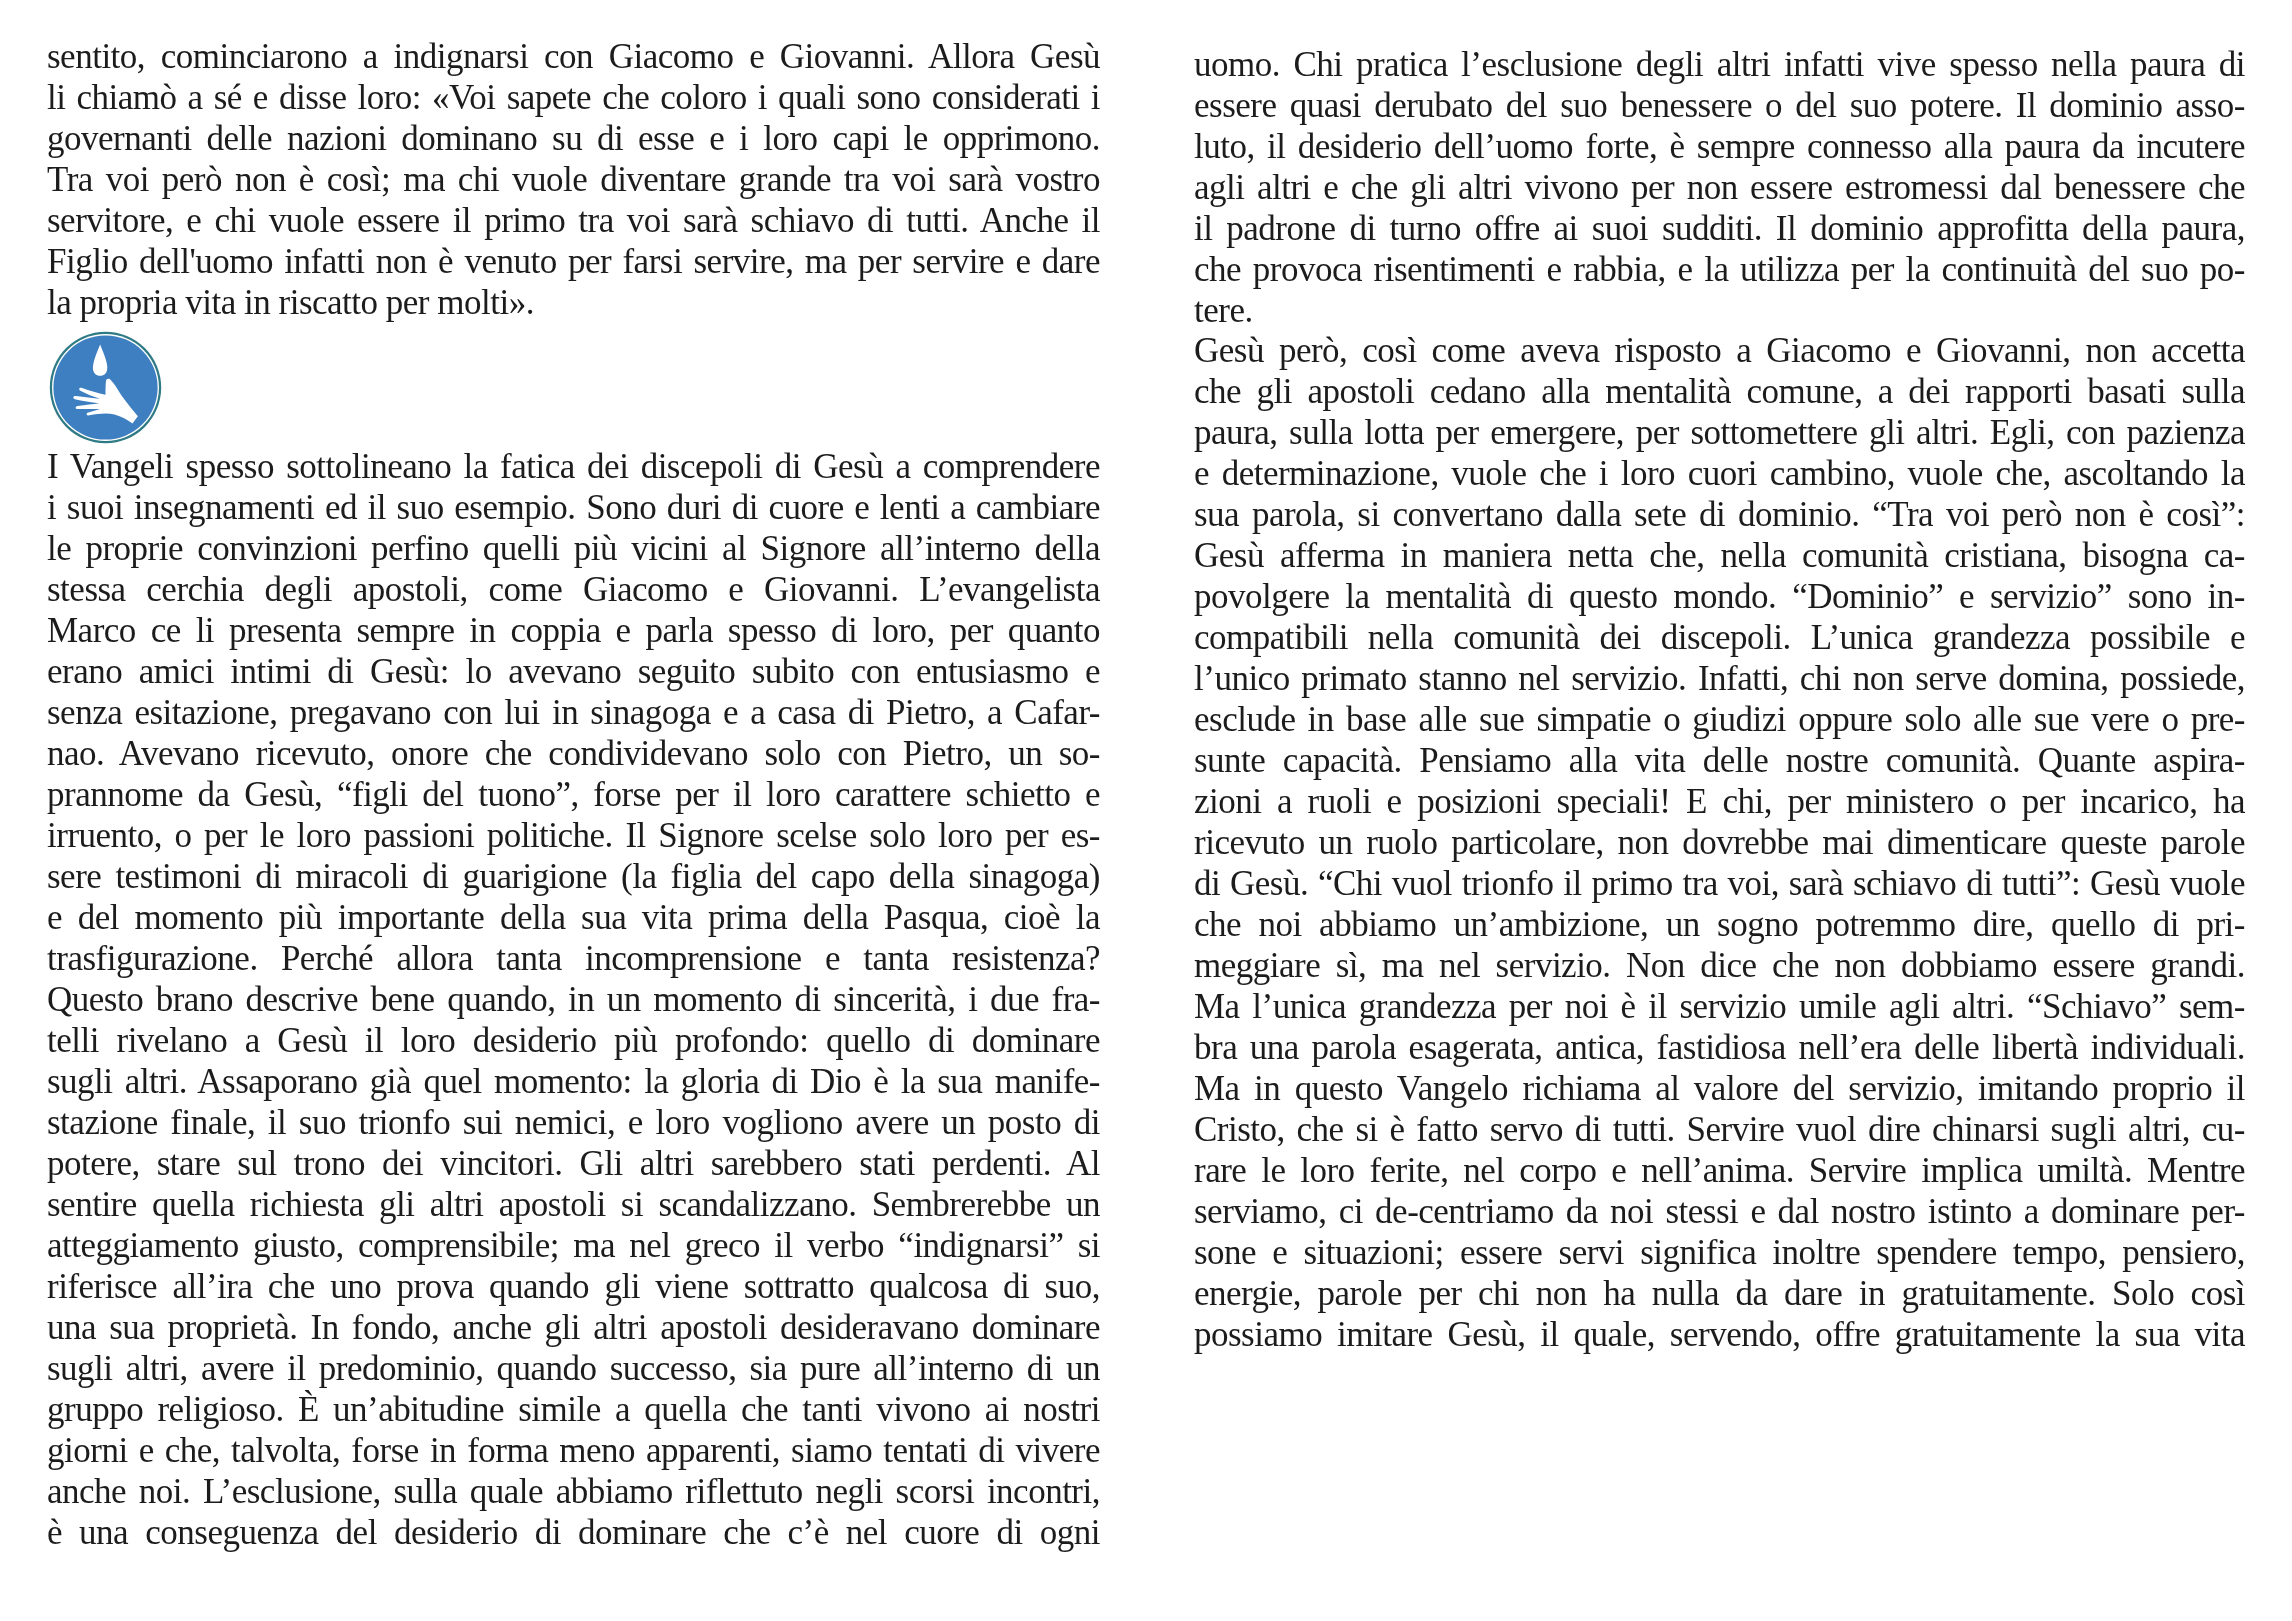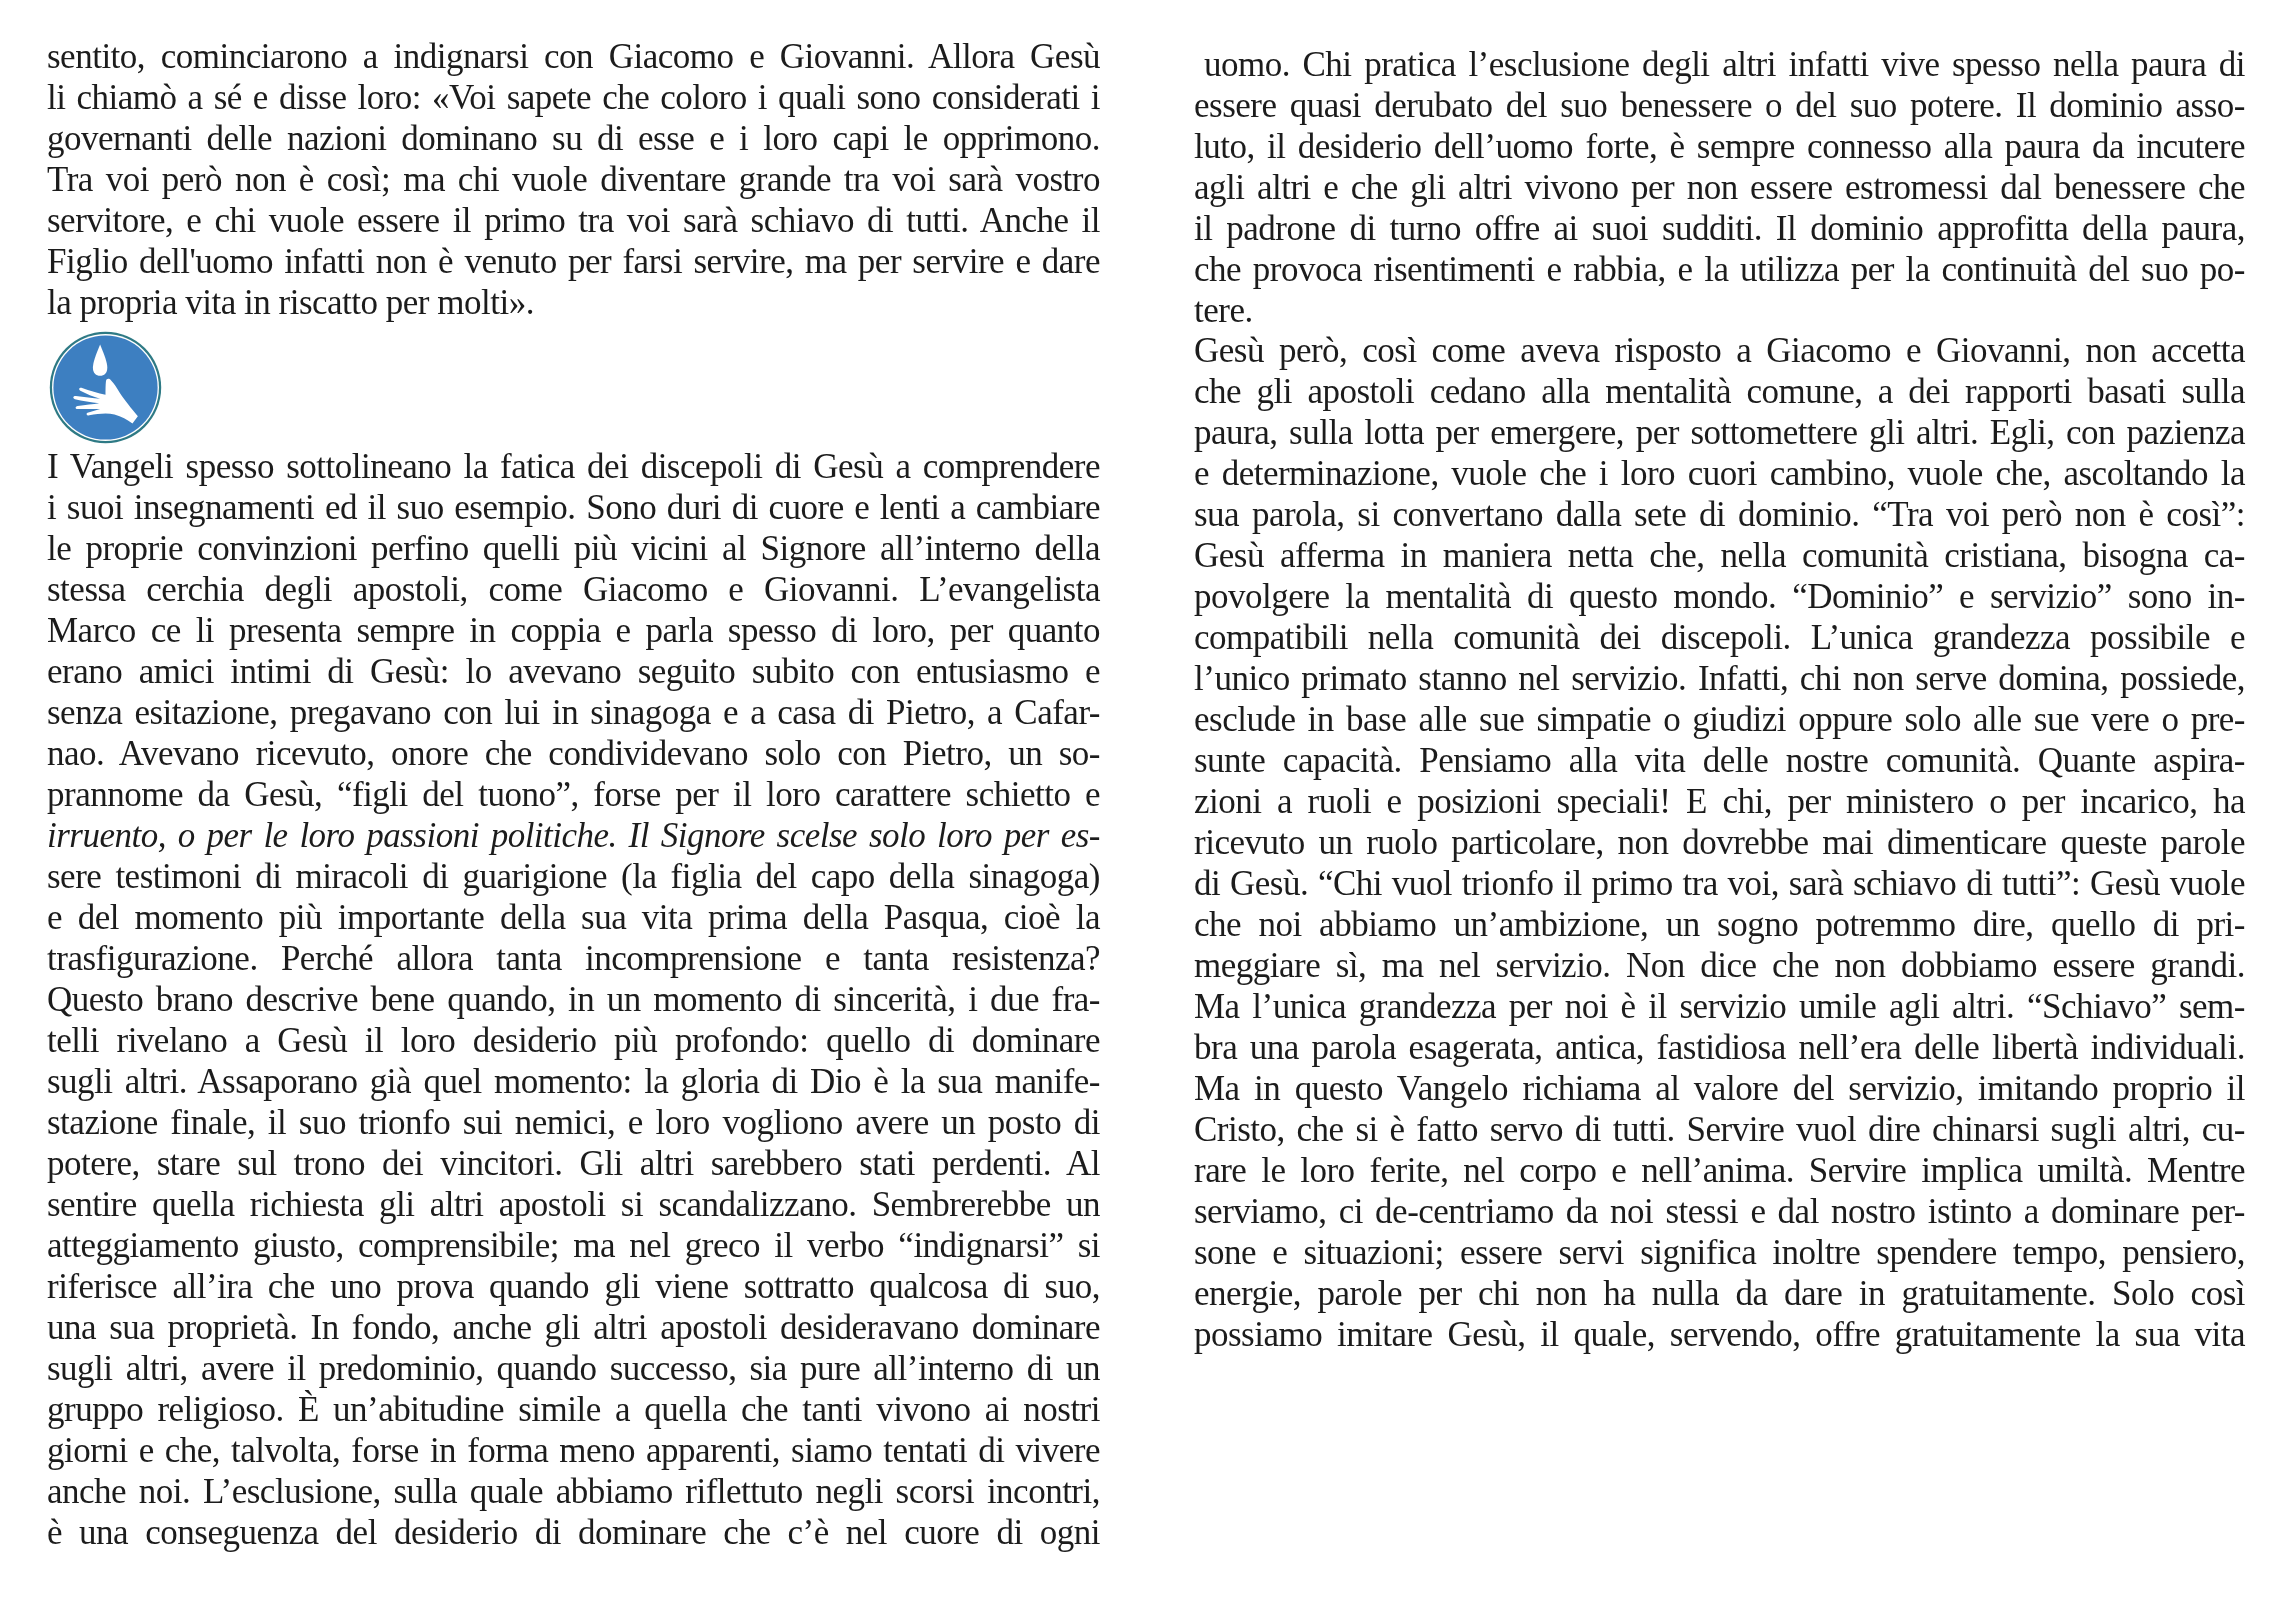--- a/index.html
+++ b/index.html
@@ -89,21 +89,21 @@
     <div class="block" style="top:446px;">
       <span class="line"><span style="white-space: nowrap; word-spacing: 0px;">I Vangeli spesso sottolineano la fatica dei discepoli di Gesù a comprendere</span></span>
       <span class="line"><span style="white-space: nowrap; word-spacing: 0px;">i suoi insegnamenti ed il suo esempio. Sono duri di cuore e lenti a cambiare</span></span>
       <span class="line"><span style="white-space: nowrap; word-spacing: 0px;">le proprie convinzioni perfino quelli più vicini al Signore all’interno della</span></span>
       <span class="line"><span style="white-space: nowrap; word-spacing: 0px;">stessa cerchia degli apostoli, come Giacomo e Giovanni. L’evangelista</span></span>
       <span class="line"><span style="white-space: nowrap; word-spacing: 0px;">Marco ce li presenta sempre in coppia e parla spesso di loro, per quanto</span></span>
       <span class="line"><span style="white-space: nowrap; word-spacing: 0px;">erano amici intimi di Gesù: lo avevano seguito subito con entusiasmo e</span></span>
       <span class="line"><span style="white-space: nowrap; word-spacing: 0px;">senza esitazione, pregavano con lui in sinagoga e a casa di Pietro, a Cafar-</span></span>
       <span class="line"><span style="white-space: nowrap; word-spacing: 0px;">nao. Avevano ricevuto, onore che condividevano solo con Pietro, un so-</span></span>
       <span class="line"><span style="white-space: nowrap; word-spacing: 0px;">prannome da Gesù, “figli del tuono”, forse per il loro carattere schietto e</span></span>
-      <span class="line"><span style="white-space: nowrap; word-spacing: 0px; font-style: italic;">irruento, o per le loro passioni politiche. Il Signore scelse solo loro per es-</span></span>
+      <span class="line"><span style="white-space: nowrap; word-spacing: 0px;">irruento, o per le loro passioni politiche. Il Signore scelse solo loro per es-</span></span>
       <span class="line"><span style="white-space: nowrap; word-spacing: 0px;">sere testimoni di miracoli di guarigione (la figlia del capo della sinagoga)</span></span>
       <span class="line"><span style="white-space: nowrap; word-spacing: 0px;">e del momento più importante della sua vita prima della Pasqua, cioè la</span></span>
       <span class="line"><span style="white-space: nowrap; word-spacing: 0px;">trasfigurazione. Perché allora tanta incomprensione e tanta resistenza?</span></span>
       <span class="line"><span style="white-space: nowrap; word-spacing: 0px;">Questo brano descrive bene quando, in un momento di sincerità, i due fra-</span></span>
       <span class="line"><span style="white-space: nowrap; word-spacing: 0px;">telli rivelano a Gesù il loro desiderio più profondo: quello di dominare</span></span>
       <span class="line"><span style="white-space: nowrap; word-spacing: 0px;">sugli altri. Assaporano già quel momento: la gloria di Dio è la sua manife-</span></span>
       <span class="line"><span style="white-space: nowrap; word-spacing: 0px;">stazione finale, il suo trionfo sui nemici, e loro vogliono avere un posto di</span></span>
       <span class="line"><span style="white-space: nowrap; word-spacing: 0px;">potere, stare sul trono dei vincitori. Gli altri sarebbero stati perdenti. Al</span></span>
       <span class="line"><span style="white-space: nowrap; word-spacing: 0px;">sentire quella richiesta gli altri apostoli si scandalizzano. Sembrerebbe un</span></span>
       <span class="line"><span style="white-space: nowrap; word-spacing: 0px;">atteggiamento giusto, comprensibile; ma nel greco il verbo “indignarsi” si</span></span>
@@ -113,21 +113,21 @@
       <span class="line"><span style="white-space: nowrap; word-spacing: 0px;">gruppo religioso. È un’abitudine simile a quella che tanti vivono ai nostri</span></span>
       <span class="line"><span style="white-space: nowrap; word-spacing: 0px;">giorni e che, talvolta, forse in forma meno apparenti, siamo tentati di vivere</span></span>
       <span class="line"><span style="white-space: nowrap; word-spacing: 0px;">anche noi. L’esclusione, sulla quale abbiamo riflettuto negli scorsi incontri,</span></span>
       <span class="line"><span style="white-space: nowrap; word-spacing: 0px;">è una conseguenza del desiderio di dominare che c’è nel cuore di ogni</span></span>
     </div>
   </div>
 
   <div class="column col-right">
 
     <div class="block" style="top:44px;">
-      <span class="line"><span style="white-space: nowrap; word-spacing: 0px; margin-left: 10px;">uomo. Chi pratica l’esclusione degli altri infatti vive spesso nella paura di</span></span>
+      <span class="line"><span style="white-space: nowrap; word-spacing: 0px;">uomo. Chi pratica l’esclusione degli altri infatti vive spesso nella paura di</span></span>
       <span class="line"><span style="white-space: nowrap; word-spacing: 0px;">essere quasi derubato del suo benessere o del suo potere. Il dominio asso-</span></span>
       <span class="line"><span style="white-space: nowrap; word-spacing: 0px;">luto, il desiderio dell’uomo forte, è sempre connesso alla paura da incutere</span></span>
       <span class="line"><span style="white-space: nowrap; word-spacing: 0px;">agli altri e che gli altri vivono per non essere estromessi dal benessere che</span></span>
       <span class="line"><span style="white-space: nowrap; word-spacing: 0px;">il padrone di turno offre ai suoi sudditi. Il dominio approfitta della paura,</span></span>
       <span class="line"><span style="white-space: nowrap; word-spacing: 0px;">che provoca risentimenti e rabbia, e la utilizza per la continuità del suo po-</span></span>
       <span class="line last"><span style="white-space: nowrap;">tere.</span></span>
     </div>
 
     <div class="block" style="top:330px;">
       <span class="line"><span style="white-space: nowrap; word-spacing: 0px;">Gesù però, così come aveva risposto a Giacomo e Giovanni, non accetta</span></span>

